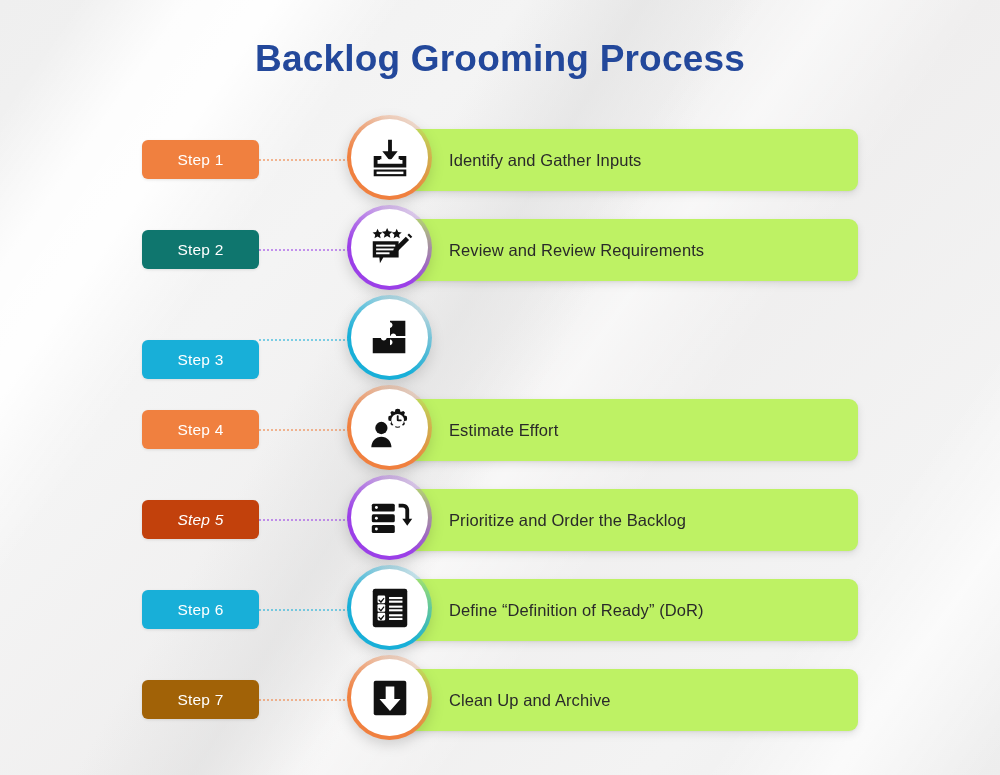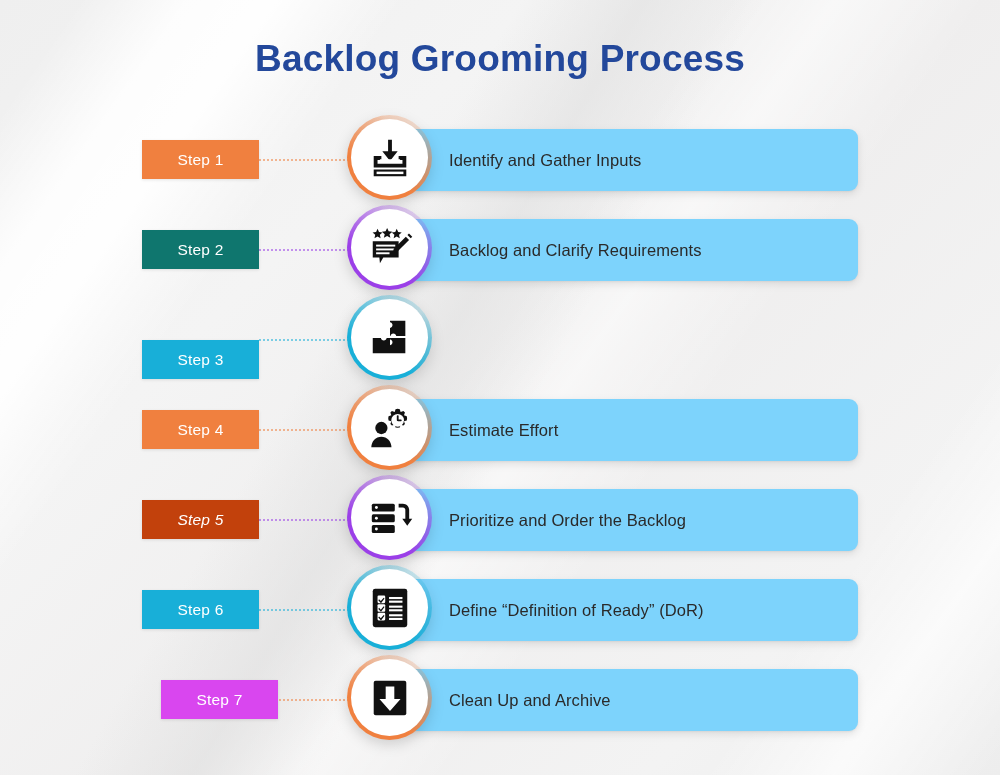--- a/index.html
+++ b/index.html
@@ -87,21 +87,21 @@
     height: 90px;
   }
 
   
   .badge {
     position: absolute;
     left: 142px;
     top: 16px;
     width: 117px;
     height: 39px;
-    border-radius: 0;
+    border-radius: 6px;
     color: #fff;
     font-size: 15.5px;
     display: flex;
     align-items: center;
     justify-content: center;
     letter-spacing: .2px;
     box-shadow: 0 1px 3px rgba(0,0,0,.10);
   }
 
   
@@ -115,21 +115,21 @@
     opacity: .85;
   }
 
   
   .card {
     position: absolute;
     left: 378px;
     top: 5px;
     width: 480px;
     height: 62px;
-    background: #7dd3fc;
+    background: #bef264;
     border-radius: 9px;
     box-shadow: 0 3px 9px rgba(0,0,0,.10), 0 1px 2px rgba(0,0,0,.05);
     display: flex;
     align-items: center;
   }
   .card-label {
     margin-left: 71px;
     font-size: 16.5px;
     color: #2a2a2a;
     letter-spacing: .1px;
@@ -186,21 +186,21 @@
         <path d="M7 36h34v7H7z"></path>
         <rect x="10" y="38.2" width="28" height="2.6" fill="#fff"></rect>
         <rect x="13.5" y="25.3" width="21" height="2.4" fill="#fff"></rect>
       </g>
     </svg>
           </div>
         </div>
       </div>
       <div class="step-row">
         <div class="card">
-          <span class="card-label">Backlog and Clarify Requirements</span>
+          <span class="card-label">Review and Review Requirements</span>
         </div>
         <div class="connector" style="border-top-color: rgb(155, 63, 232); opacity: 0.55;"></div>
         <div class="badge" style="background: #0f766e;">Step 2</div>
         <div class="circle-wrap" style="background: conic-gradient(from 180deg, rgb(155, 63, 232) 0deg, rgb(155, 63, 232) 95deg, rgba(155, 63, 232, 0.3) 175deg, rgba(155, 63, 232, 0.18) 230deg, rgb(155, 63, 232) 330deg, rgb(155, 63, 232) 360deg);">
           <div class="circle-inner">
     <svg width="46" height="46" viewBox="0 0 48 48">
       <g class="icon-glyph">
         <path d="M11 4l1.5 3.4 3.7.4-2.8 2.5.8 3.6L11 12l-3.2 1.9.8-3.6L5.8 7.8l3.7-.4z"></path>
         <path d="M21 3l1.6 3.6 3.9.4-3 2.6.9 3.8L21 11.5l-3.4 1.9.9-3.8-3-2.6 3.9-.4z"></path>
         <path d="M31 4l1.5 3.4 3.7.4-2.8 2.5.8 3.6L31 12l-3.2 1.9.8-3.6-2.8-2.5 3.7-.4z"></path>
@@ -300,21 +300,21 @@
       </g>
     </svg>
           </div>
         </div>
       </div>
       <div class="step-row">
         <div class="card">
           <span class="card-label">Clean Up and Archive</span>
         </div>
         <div class="connector" style="border-top-color: rgb(240, 128, 63); opacity: 0.55;"></div>
-        <div class="badge" style="background: #d946ef; margin-left: 19px;">Step 7</div>
+        <div class="badge" style="background: #a16207;">Step 7</div>
         <div class="circle-wrap" style="background: conic-gradient(from 180deg, rgb(240, 128, 63) 0deg, rgb(240, 128, 63) 95deg, rgba(240, 128, 63, 0.3) 175deg, rgba(240, 128, 63, 0.18) 230deg, rgb(240, 128, 63) 330deg, rgb(240, 128, 63) 360deg);">
           <div class="circle-inner">
     <svg width="46" height="46" viewBox="0 0 48 48">
       <g class="icon-glyph">
         <rect x="7" y="6" width="34" height="36" rx="2"></rect>
         <path d="M19.5 12h9v13h6.5L24 37.5 13 25h6.5z" fill="#fff"></path>
       </g>
     </svg>
           </div>
         </div>

